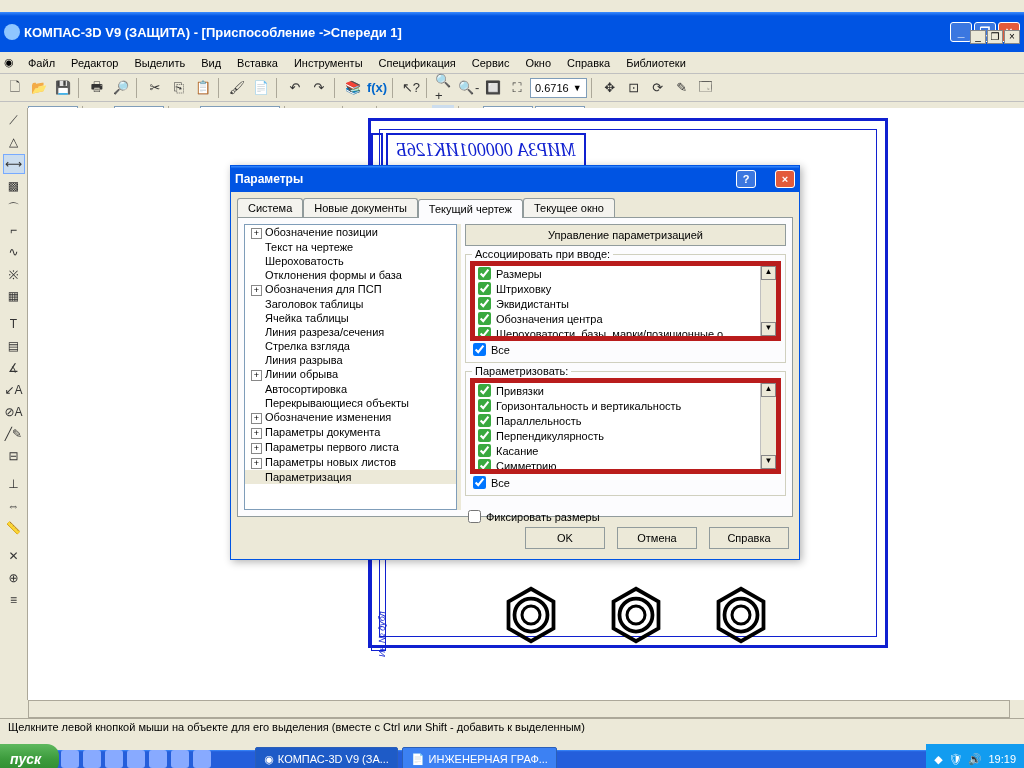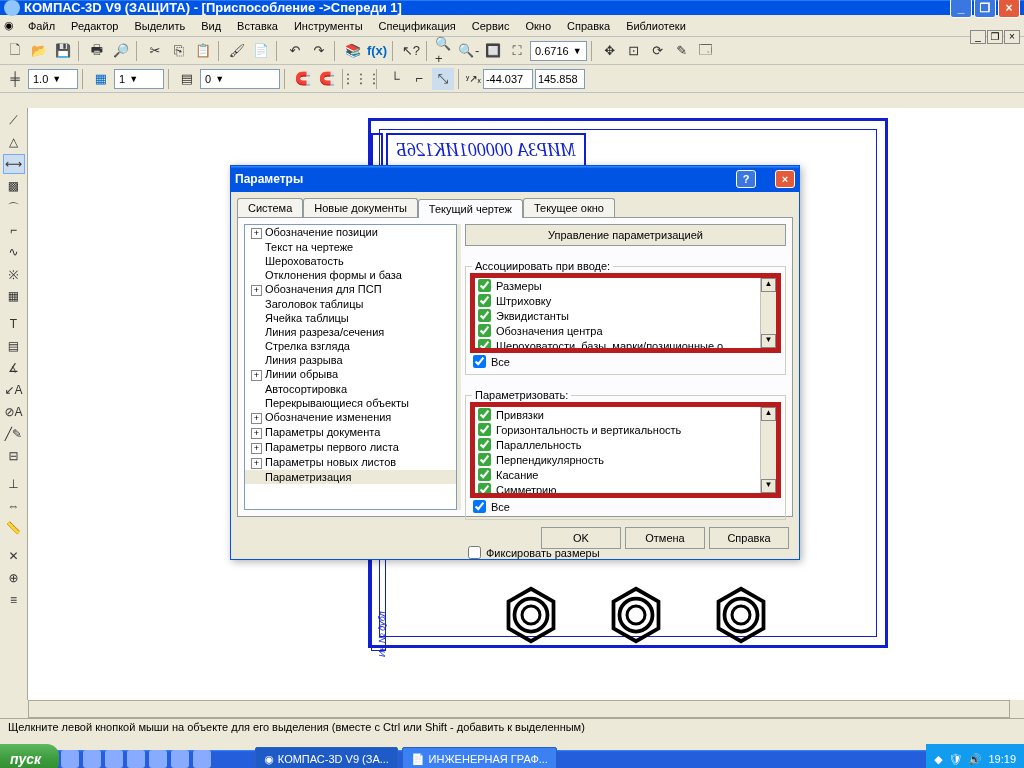--- a/index.html
+++ b/index.html
@@ -1,19 +1,19 @@
 <!DOCTYPE html>
 <html><head>
 <meta charset="utf-8">
 <style>
 * { box-sizing: border-box; margin: 0; padding: 0; }
 body { font-family: Tahoma, sans-serif; font-size: 11px; background: #ece9d8; width: 1024px; height: 768px; overflow: hidden; position: relative; }
 
 
-.titlebar { height: 15px; background: linear-gradient(to bottom, #3b8cff, #0054e3 10%, #0054e3 80%, #0054e3); display: flex; align-items: center; padding: 0 4px; color: #fff; font-weight: bold; font-size: 13px; }
+.titlebar { height: 40px; background: linear-gradient(to bottom, #3b8cff, #0054e3 10%, #0054e3 80%, #0054e3); display: flex; align-items: center; padding: 0 4px; color: #fff; font-weight: bold; font-size: 13px; margin-top: 12px; }
 .titlebar .icon { width: 16px; height: 16px; background: #8fc6ff; border-radius: 50%; margin-right: 4px; }
 .titlebar .spacer { flex: 1; }
 .titlebar .winbtn { width: 22px; height: 20px; background: #3b77e0; border: 1px solid #fff; border-radius: 3px; margin-left: 2px; color: #fff; text-align: center; line-height: 18px; font-weight: bold; font-size: 12px; }
 .titlebar .winbtn.close { background: #e35b3b; }
 .mdi-controls { position: absolute; right: 4px; top: 30px; display: flex; gap: 1px; z-index: 5; }
 .mdi-controls .mbtn { width: 16px; height: 14px; border: 1px solid #888; background: #ece9d8; font-size: 10px; text-align: center; line-height: 12px; }
 
 
 .menubar { height: 22px; display: flex; align-items: center; padding: 0 4px; background: #ece9d8; border-bottom: 1px solid #c0c0c0; }
 .menubar .mitem { padding: 2px 8px; }
@@ -64,32 +64,32 @@
 .dialog .tabs { display: flex; padding: 6px 6px 0 6px; }
 .dialog .tab { padding: 3px 10px; border: 1px solid #919b9c; border-bottom: none; background: #f4f3ee; margin-right: 0px; font-size: 11px; border-radius: 3px 3px 0 0; }
 .dialog .tab.active { background: #fcfcfe; position: relative; top: 1px; }
 .dialog .tabbody { margin: 0 6px 6px 6px; border: 1px solid #919b9c; background: #fcfcfe; padding: 6px; display: flex; height: 300px; }
 .tree { width: 213px; border: 1px solid #7f9db9; background: #fff; overflow-y: auto; font-size: 11px; position: relative; }
 .tree .titem { padding: 1px 2px 1px 20px; white-space: nowrap; }
 .tree .titem.exp { padding-left: 6px; }
 .tree .titem.sel { background: #ece9d8; }
 .tree .titem .pm { display: inline-block; width: 11px; height: 11px; border: 1px solid #888; text-align: center; line-height: 9px; font-size: 9px; margin-right: 3px; }
 .splitv { width: 4px; background: #ece9d8; cursor: col-resize; }
-.rpane { flex: 1; display: flex; flex-direction: column; gap: 20px; padding-left: 4px; }
+.rpane { flex: 1; display: flex; flex-direction: column; gap: 8px; padding-left: 4px; }
 .rpane .rbtn { height: 22px; border: 1px solid #919b9c; background: #ece9d8; text-align: center; line-height: 20px; }
 .groupbox { border: 1px solid #d0d0bf; padding: 6px 4px 4px 4px; position: relative; }
 .groupbox .glabel { position: absolute; top: -7px; left: 6px; background: #fcfcfe; padding: 0 3px; font-size: 11px; }
 .chklist { border: 5px solid #b91c1c; background: #fff; max-height: 80px; overflow: hidden; position: relative; }
 .chklist .ci { padding: 1px 3px; display: flex; align-items: center; font-size: 11px; }
 .chklist .ci input { margin-right: 5px; accent-color: #39a93f; }
 .chklist .scroll { position: absolute; right: 0; top: 0; bottom: 0; width: 16px; background: #ece9d8; border-left: 1px solid #c0c0c0; }
 .chklist .scroll .sbtn { height: 14px; background: #ece9d8; border: 1px solid #888; font-size: 8px; text-align: center; }
 .freechk { padding: 2px 3px; font-size: 11px; display: flex; align-items: center; }
 .freechk input { margin-right: 5px; }
-.dialog .btnrow { display: flex; justify-content: flex-end; padding: 4px 10px 10px 10px; gap: 4px; }
+.dialog .btnrow { display: flex; justify-content: flex-end; padding: 4px 10px 10px 10px; gap: 12px; }
 .dialog .btnrow .bbtn { width: 80px; height: 22px; border: 1px solid #919b9c; background: #ece9d8; font-size: 11px; }
 </style>
 </head>
 <body>
 
 <div class="titlebar">
   <div class="icon"></div>
   <span>КОМПАС-3D V9 (ЗАЩИТА) - [Приспособление -&gt;Спереди 1]</span>
   <div class="spacer"></div>
   <div class="winbtn">_</div>

